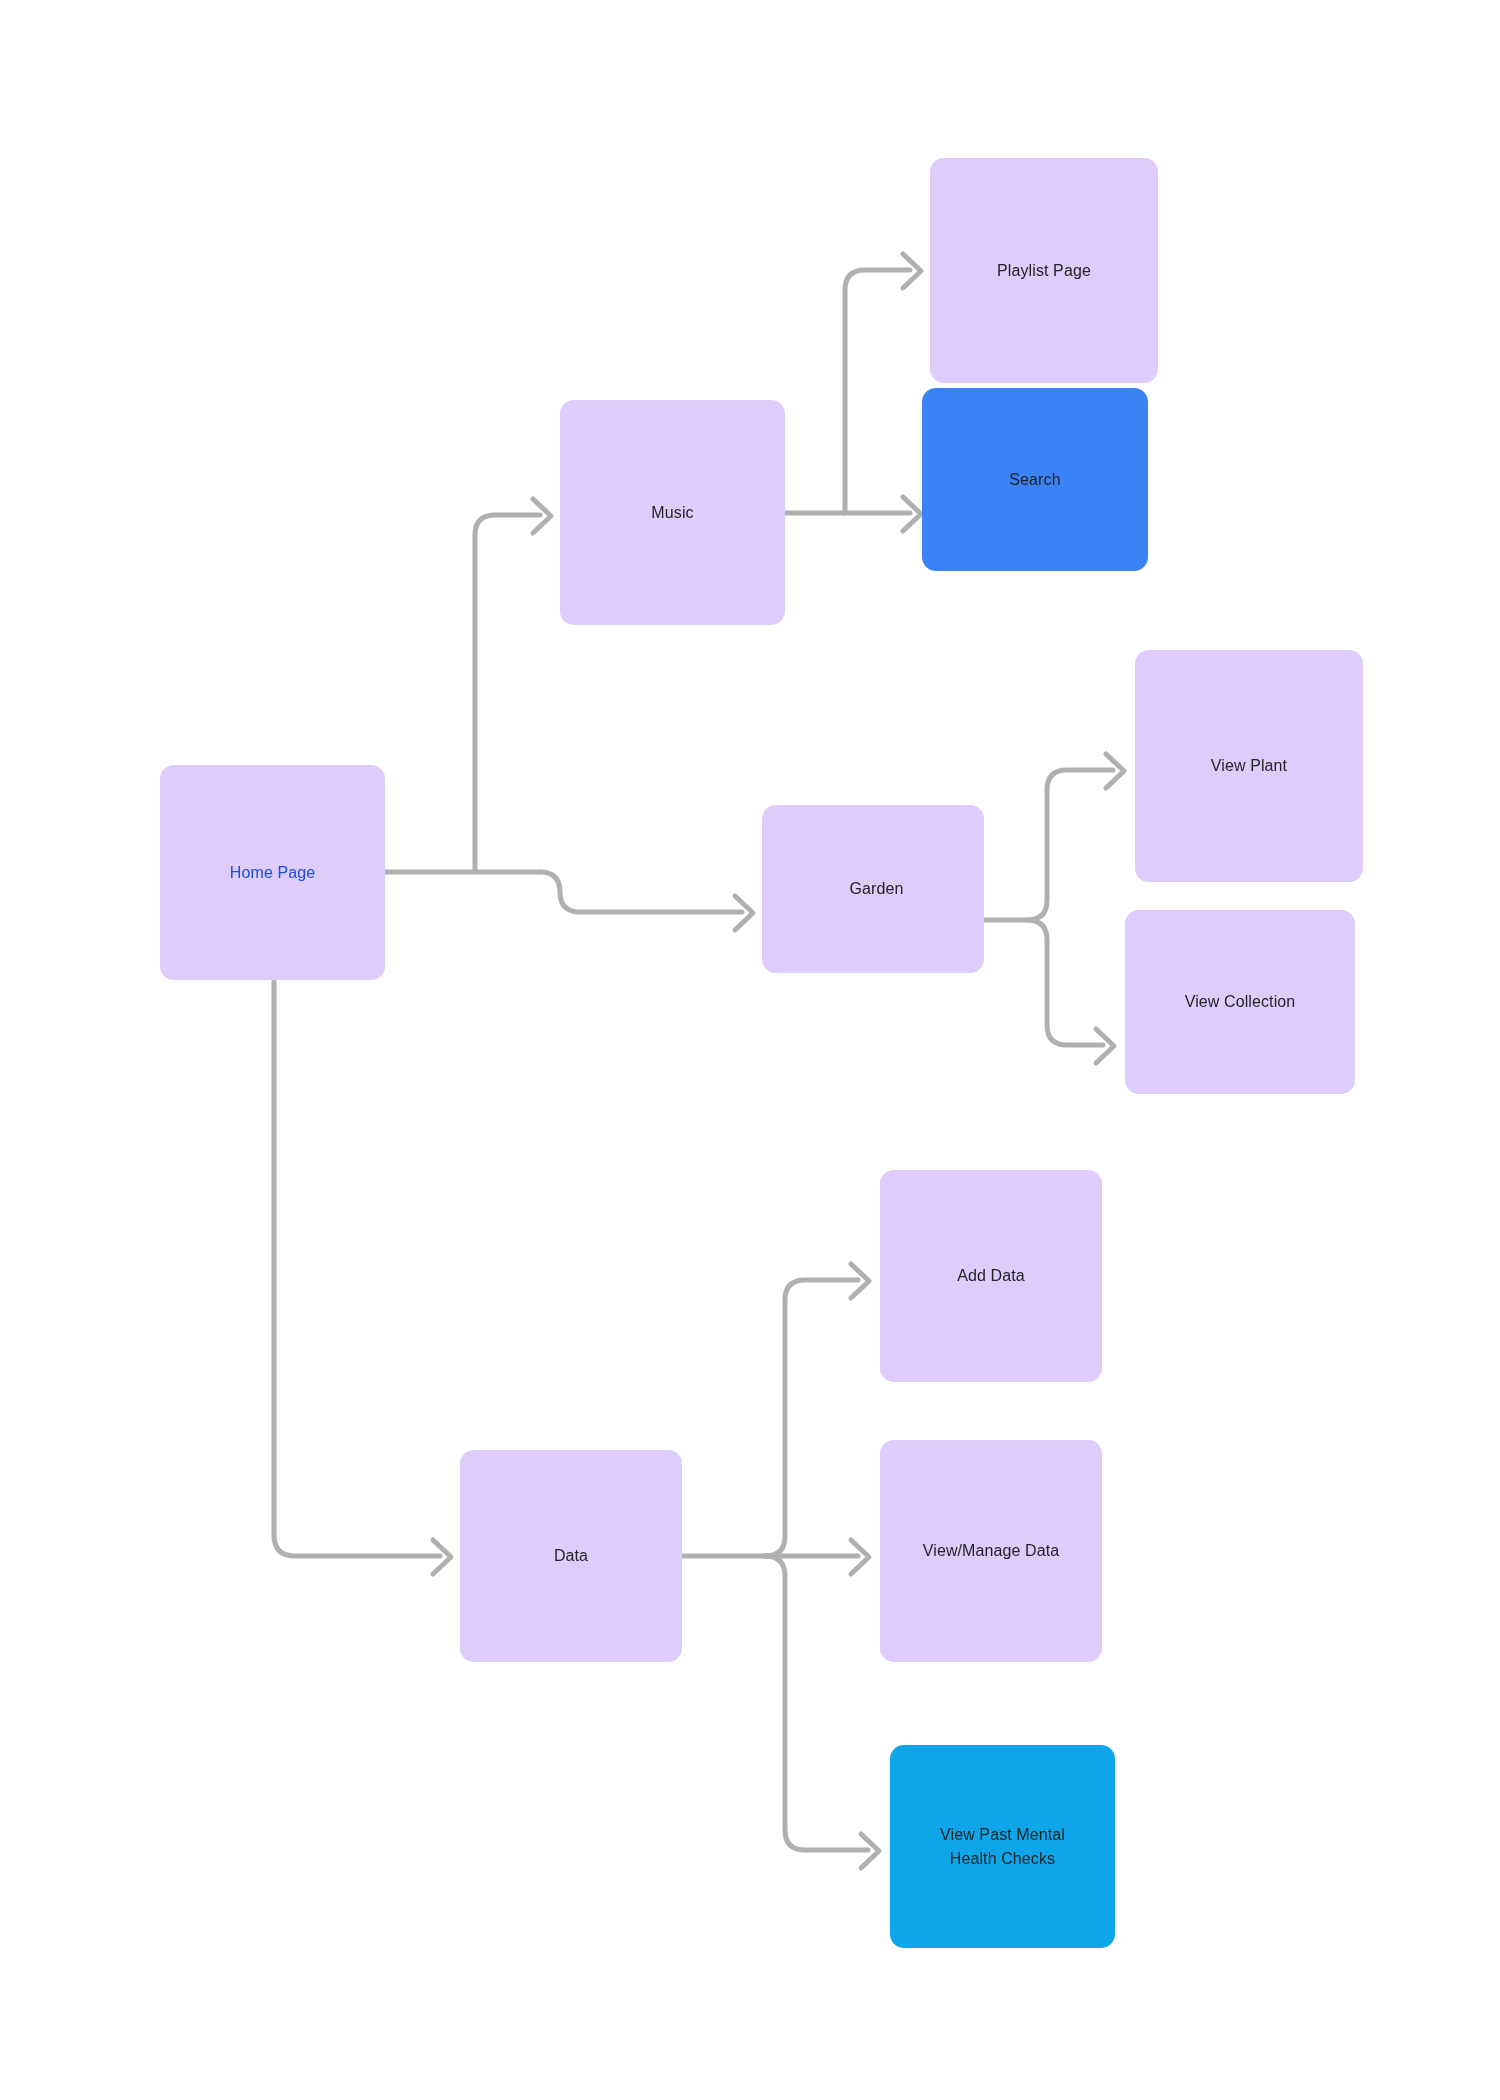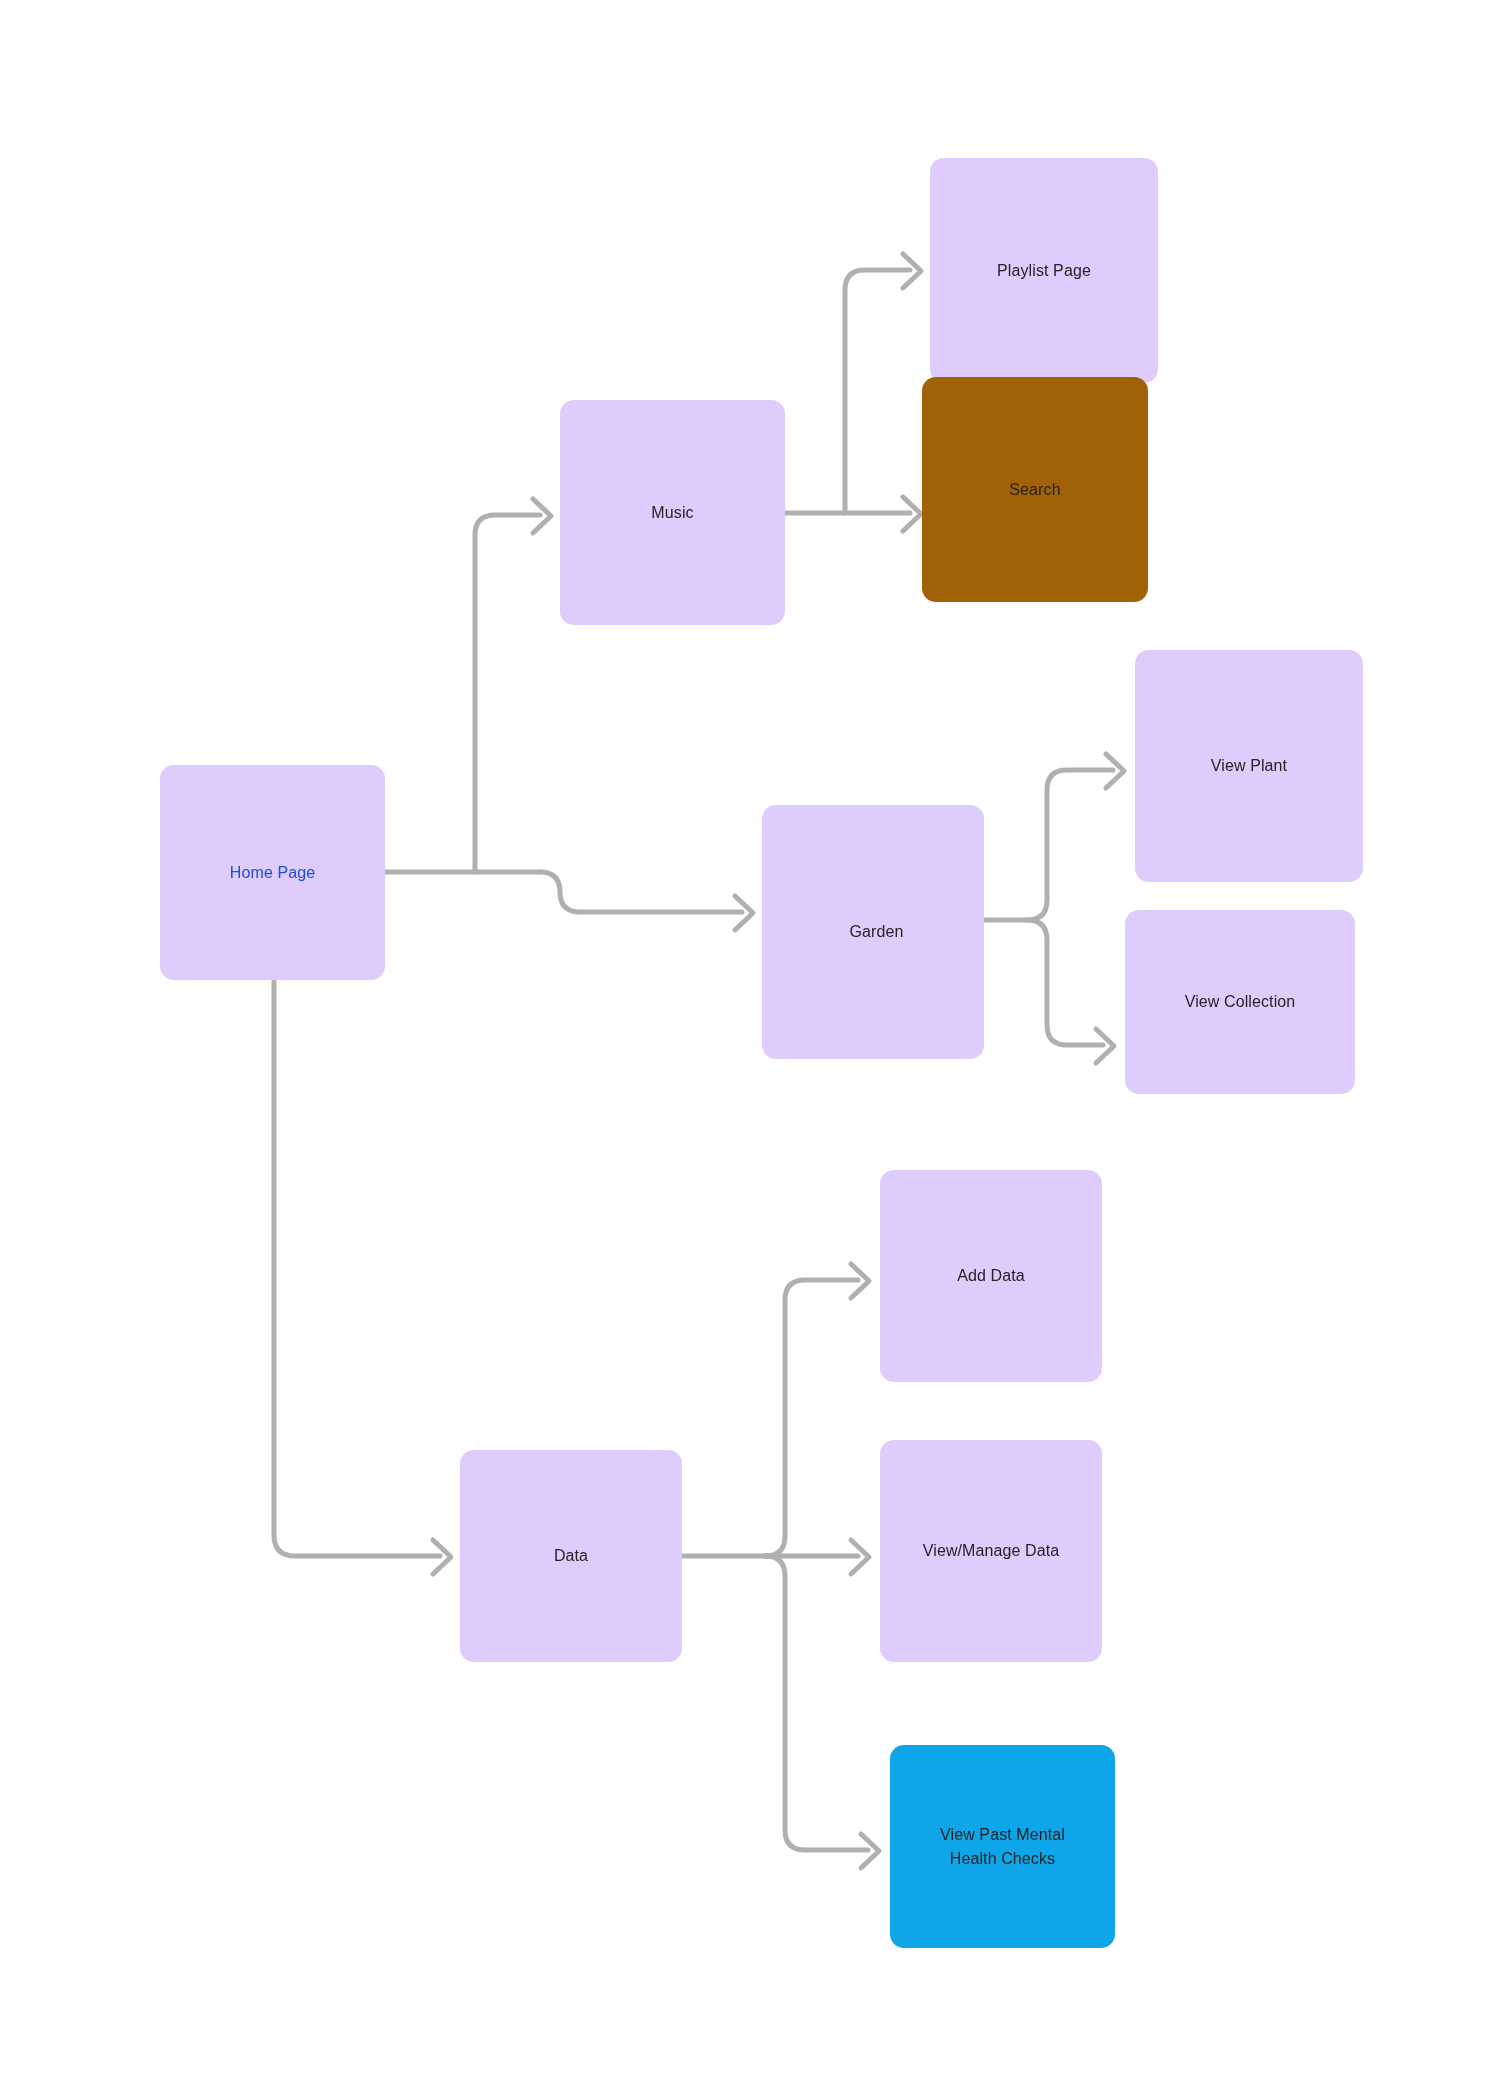--- a/index.html
+++ b/index.html
@@ -83,25 +83,25 @@
   </div>
 
   <div class="node" style="left: 560px; top: 400px; width: 225px; height: 225px; background: rgb(221, 204, 252); color: rgb(36, 36, 36);">
     <span class="label">Music</span>
   </div>
 
   <div class="node" style="left: 930px; top: 158px; width: 228px; height: 225px; background: rgb(221, 204, 252); color: rgb(36, 36, 36);">
     <span class="label">Playlist Page</span>
   </div>
 
-  <div class="node" style="left: 922px; top: 377px; width: 226px; height: 225px; background: #a16207; color: rgb(36, 36, 36);">
+  <div class="node" style="left: 922px; top: 388px; width: 226px; height: 183px; background: #3b82f6; color: rgb(36, 36, 36);">
     <span class="label">Search</span>
   </div>
 
-  <div class="node" style="left: 762px; top: 805px; width: 222px; height: 254px; background: rgb(221, 204, 252); color: rgb(36, 36, 36); padding-left: 17px;">
+  <div class="node" style="left: 762px; top: 805px; width: 222px; height: 168px; background: rgb(221, 204, 252); color: rgb(36, 36, 36); padding-left: 17px;">
     <span class="label">Garden</span>
   </div>
 
   <div class="node" style="left: 1135px; top: 650px; width: 228px; height: 232px; background: rgb(221, 204, 252); color: rgb(36, 36, 36);">
     <span class="label">View Plant</span>
   </div>
 
   <div class="node" style="left: 1125px; top: 910px; width: 230px; height: 184px; background: rgb(221, 204, 252); color: rgb(36, 36, 36);">
     <span class="label">View Collection</span>
   </div>

